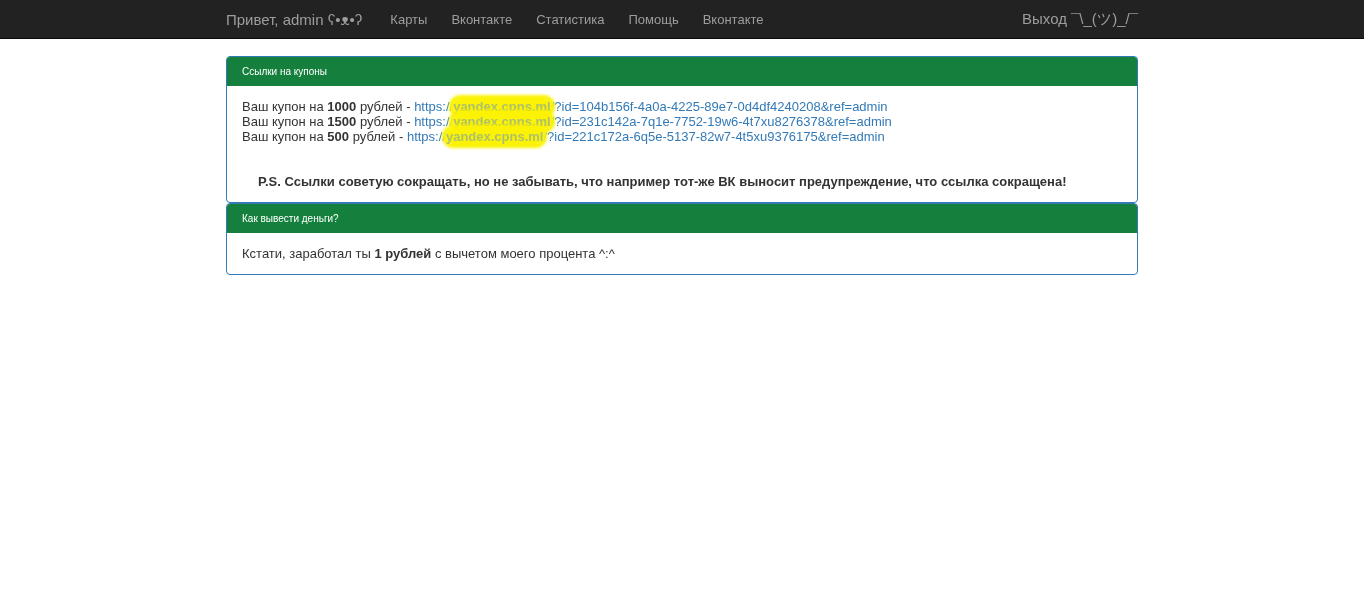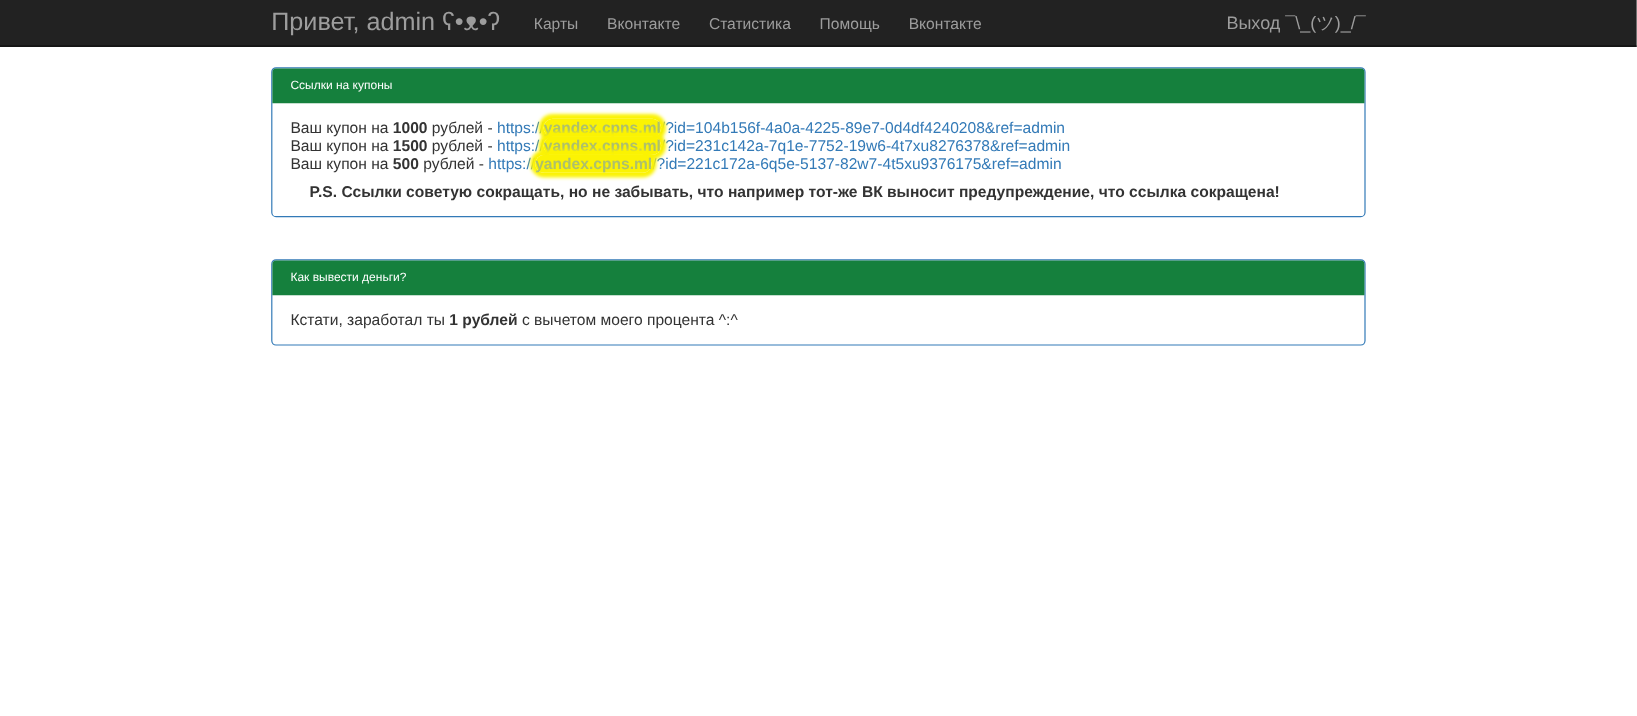--- a/index.html
+++ b/index.html
@@ -22,21 +22,21 @@
   }
   .navbar-inner {
     width: 912px;
     margin: 0 auto;
     height: 38px;
     display: flex;
     align-items: center;
   }
   .navbar-brand {
     color: #9d9d9d;
-    font-size: 21px;
+    font-size: 15px;
     margin-right: 16px;
     white-space: nowrap;
     cursor: default;
   }
   .navbar-nav { display: flex; align-items: flex-start; }
   .nav-link {
     color: #9d9d9d;
     font-size: 13px;
     padding: 0 12px;
     text-decoration: none;
@@ -53,35 +53,35 @@
   }
 
   
   .container { width: 912px; margin: 0 auto; }
   .panel {
     border: 1px solid #337ab7;
     border-radius: 4px;
     background: #ffffff;
   }
   .panel--coupons { margin-top: 17px; }
-  .panel--withdraw { margin-top: 35px; }
+  .panel--withdraw { }
   .panel-heading {
     background: #15803d;
     color: #ffffff;
     font-size: 10px;
     padding: 6px 15px;
     border-radius: 3px 3px 0 0;
     line-height: 17px;
   }
   .panel-body { padding: 13px 15px 13px 15px; }
 
   .coupon-line { line-height: 15px; white-space: nowrap; }
   .coupon-link { color: #337ab7; text-decoration: none; cursor: pointer; }
   .bold { font-weight: 700; }
-  .ps-line { font-weight: 700; margin-top: 8px; line-height: 15px; padding-left: 16px; }
+  .ps-line { font-weight: 700; margin-top: 30px; line-height: 15px; padding-left: 16px; }
 
   
   .hl {
     background: #fbf303;
     box-shadow: 0 0 3px 4px #fbf303;
     border-radius: 8px;
     position: relative;
     font-weight: bold;
   }
   .hl-domain { color: rgba(110, 150, 195, 0.55); }

